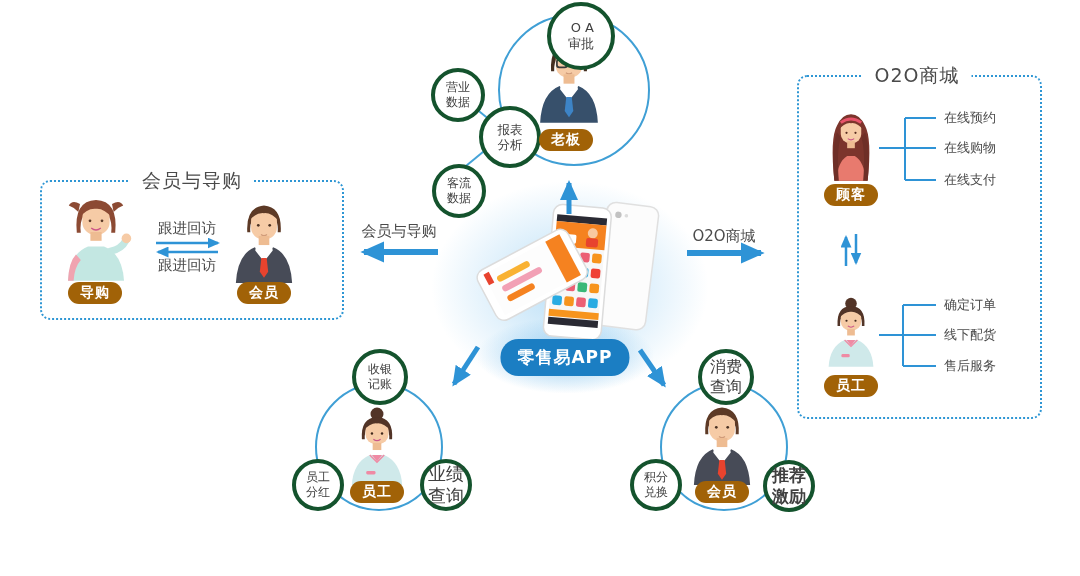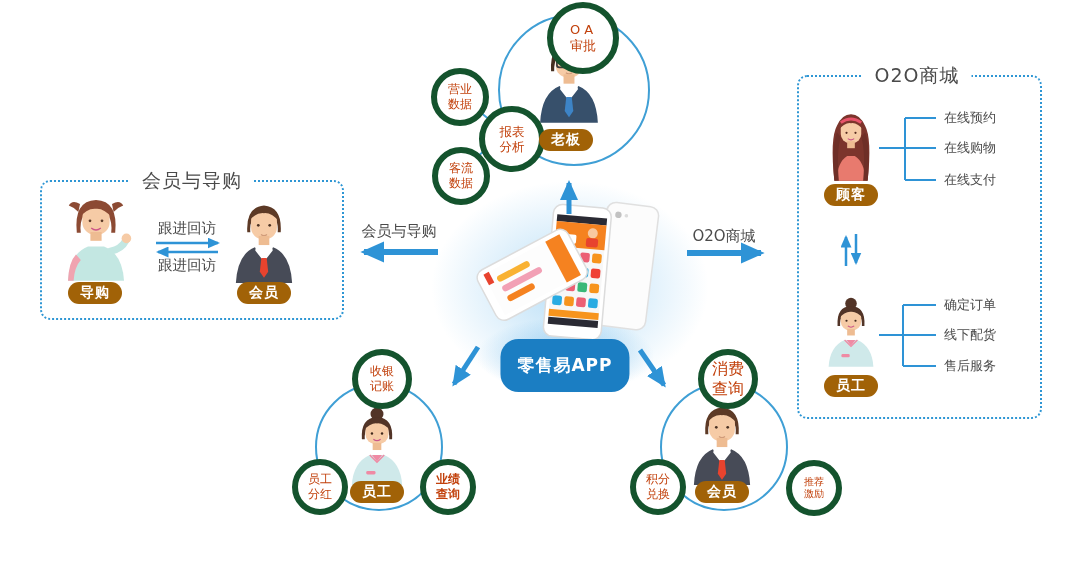--- a/index.html
+++ b/index.html
@@ -3,23 +3,23 @@
 <meta charset="utf-8">
 <style>
   html,body{margin:0;padding:0;background:#fff;}
   #canvas{
     position:relative;width:1080px;height:576px;background:#ffffff;overflow:hidden;
     font-family:"DejaVu Sans","Liberation Sans",sans-serif;color:#4a4a4a;
   }
   
   .circle-lg{position:absolute;border:2.5px solid #3f9fd5;border-radius:50%;z-index:2;}
   .sat{
-    position:absolute;background:#fff;border:6px solid #14532d;border-radius:50%;
-    display:flex;align-items:center;justify-content:center;text-align:left;
-    font-size:12.5px;line-height:1.22;color:#c2410c;white-space:pre-line;z-index:4;
+    position:absolute;background:#fff;border:4px solid #14532d;border-radius:50%;
+    display:flex;align-items:center;justify-content:center;text-align:right;
+    font-size:12.5px;line-height:1.22;color:#404040;white-space:pre-line;z-index:4;
   }
   .pill{
     position:absolute;background:#a16207;color:#fff;border-radius:14px;
     font-size:14px;font-weight:600;padding:2px 12px;letter-spacing:1px;
     transform:translateX(-50%);z-index:6;white-space:nowrap;
   }
   .dbox{position:absolute;border:2px dotted #2e96d4;border-radius:10px;z-index:2;}
   .box-title{
     position:absolute;background:#fff;padding:0 12px;font-size:19px;color:#4a4a4a;
     letter-spacing:1px;transform:translateX(-50%);z-index:4;white-space:nowrap;
@@ -30,21 +30,21 @@
   .avatar{position:absolute;z-index:4;}
   #overlay{position:absolute;left:0;top:0;width:1080px;height:576px;z-index:3;pointer-events:none;}
   .glow{position:absolute;z-index:0;}
   #glow-main{left:430px;top:180px;width:280px;height:215px;
     background:radial-gradient(ellipse at center,rgba(125,195,240,.55) 0%,rgba(125,195,240,0) 70%);}
   #glow-pill{left:478px;top:318px;width:175px;height:75px;
     background:radial-gradient(ellipse at center,rgba(110,185,235,.65) 0%,rgba(110,185,235,0) 72%);}
   .app-pill{
     position:absolute;left:565px;top:339px;transform:translateX(-50%);
     background:#1b7ec3;color:#fff;font-size:17px;font-weight:600;letter-spacing:1px;
-    padding:15px 17px;border-radius:18px;z-index:6;white-space:nowrap;
+    padding:7px 17px;border-radius:18px;z-index:6;white-space:nowrap;
   }
   #phones{position:absolute;left:462px;top:198px;z-index:1;}
 </style>
 </head>
 <body>
 
 <svg width="0" height="0" style="position:absolute" aria-hidden="true">
   <defs>
     <symbol id="av-boss" viewBox="0 0 100 112">
       <path d="M27 46 Q25 12 50 10 Q75 12 73 46 L69 46 Q70 23 50 21 Q30 23 31 46 Z" fill="#452f21"></path>
@@ -201,21 +201,21 @@
   <svg class="avatar" style="left:530px;top:34px;" width="78" height="90">
       <use href="#av-boss"></use>
     </svg>
   <div class="pill" style="left:566px;top:129px;">老板</div>
   <div class="sat" style="left:547px;top:2px;width:60px;height:60px;font-size:13px;">O A
 审批</div>
   <div class="sat" style="left:479px;top:106px;width:54px;height:54px;">报表
 分析</div>
   <div class="sat" style="left:431px;top:68px;width:46px;height:46px;font-size:12px;">营业
 数据</div>
-  <div class="sat" style="left:432px;top:147px;width:46px;height:46px;font-size:12px;">客流
+  <div class="sat" style="left:432px;top:164px;width:46px;height:46px;font-size:12px;">客流
 数据</div>
 
   <div class="dbox" style="left:40px;top:180px;width:300px;height:136px;"></div>
   <div class="box-title" style="left:192px;top:168px;">会员与导购</div>
   <svg class="avatar" style="left:56px;top:188px;" width="80" height="96">
       <use href="#av-guide"></use>
     </svg>
   <div class="pill" style="left:95px;top:282px;text-align:right;">导购</div>
   <svg class="avatar" style="left:226px;top:197px;" width="76" height="87">
       <use href="#av-member"></use>
@@ -247,28 +247,28 @@
 
   <div class="circle-lg" style="left:315px;top:383px;width:124px;height:124px;"></div>
   <svg class="avatar" style="left:341px;top:403px;" width="72" height="84">
       <use href="#av-staff"></use>
     </svg>
   <div class="pill" style="left:377px;top:481px;">员工</div>
   <div class="sat" style="left:352px;top:349px;width:48px;height:48px;font-size:12px;">收银
 记账</div>
   <div class="sat" style="left:292px;top:459px;width:44px;height:44px;font-size:12px;">员工
 分红</div>
-  <div class="sat" style="left:420px;top:459px;width:44px;height:44px;font-size:12px;font-weight:bold;">业绩
+  <div class="sat" style="left:420px;top:459px;width:44px;height:44px;font-size:18px;">业绩
 查询</div>
 
   <div class="circle-lg" style="left:660px;top:383px;width:124px;height:124px;"></div>
   <svg class="avatar" style="left:684px;top:399px;" width="76" height="87">
       <use href="#av-member"></use>
     </svg>
   <div class="pill" style="left:722px;top:481px;">会员</div>
   <div class="sat" style="left:698px;top:349px;width:48px;height:48px;font-size:16px;">消费
 查询</div>
   <div class="sat" style="left:630px;top:459px;width:44px;height:44px;font-size:12px;">积分
 兑换</div>
-  <div class="sat" style="left:786px;top:460px;width:44px;height:44px;font-size:10px;">推荐
+  <div class="sat" style="left:763px;top:460px;width:44px;height:44px;font-size:17px;font-weight:bold;">推荐
 激励</div>
 
 </div>
 
 </body></html>

